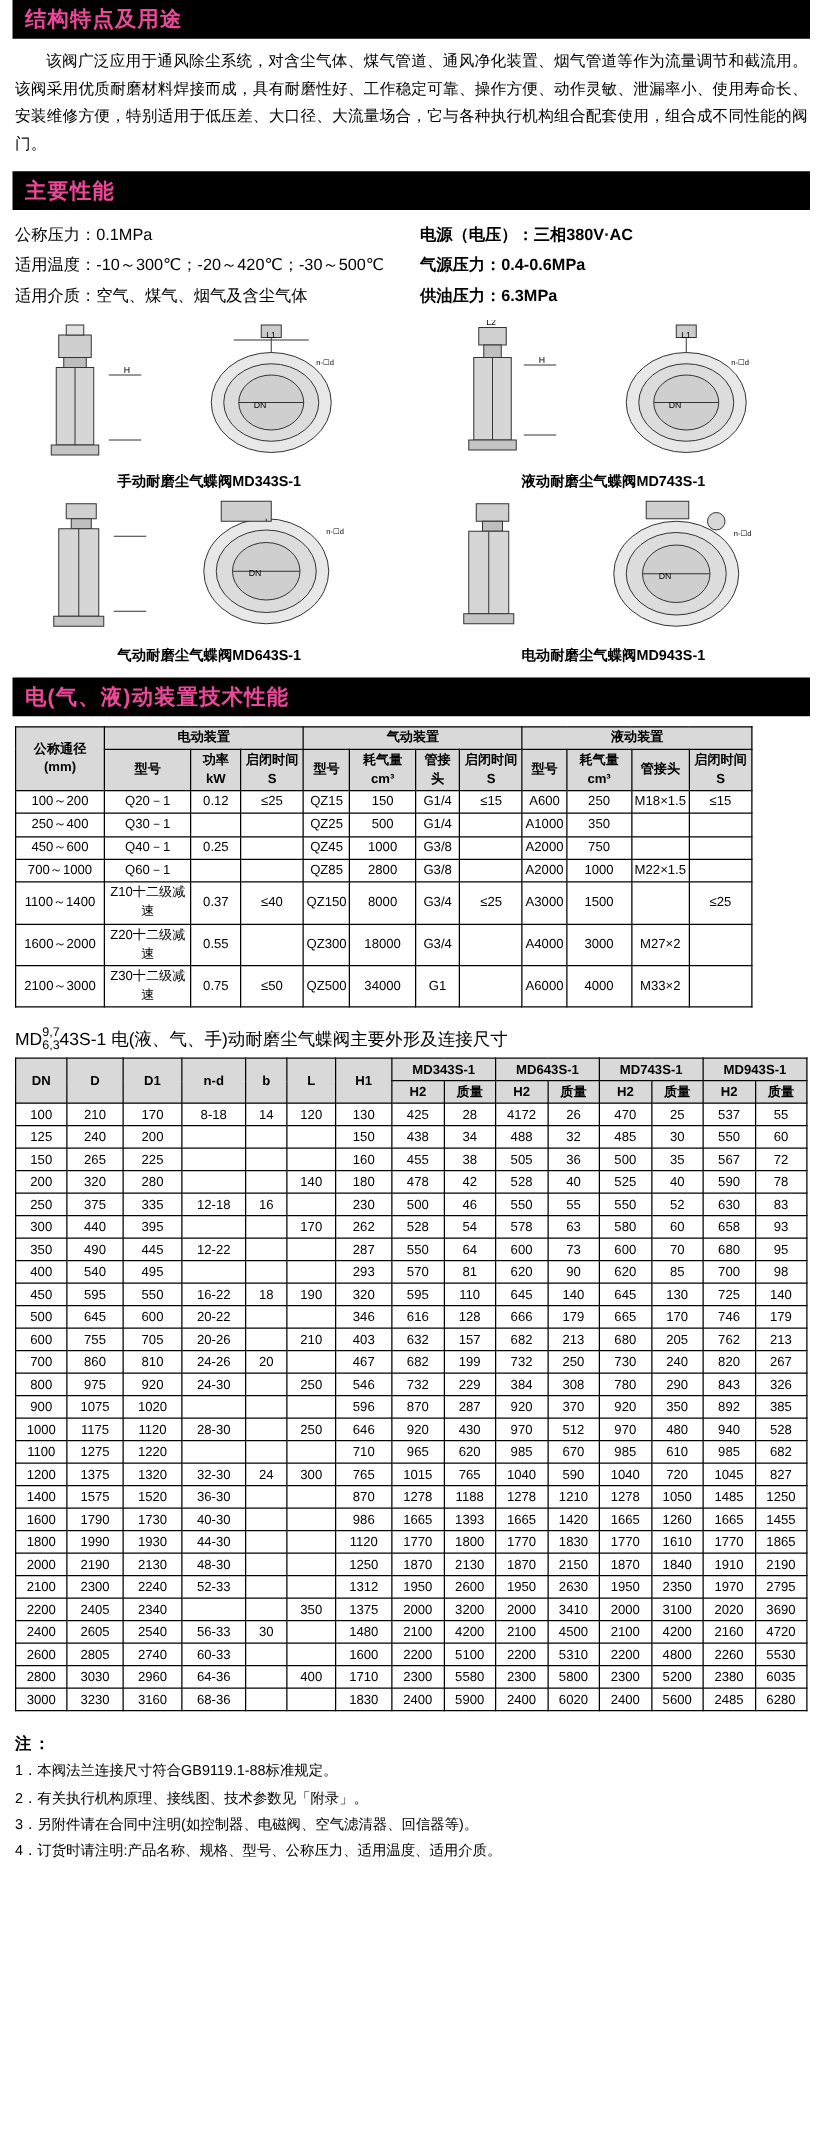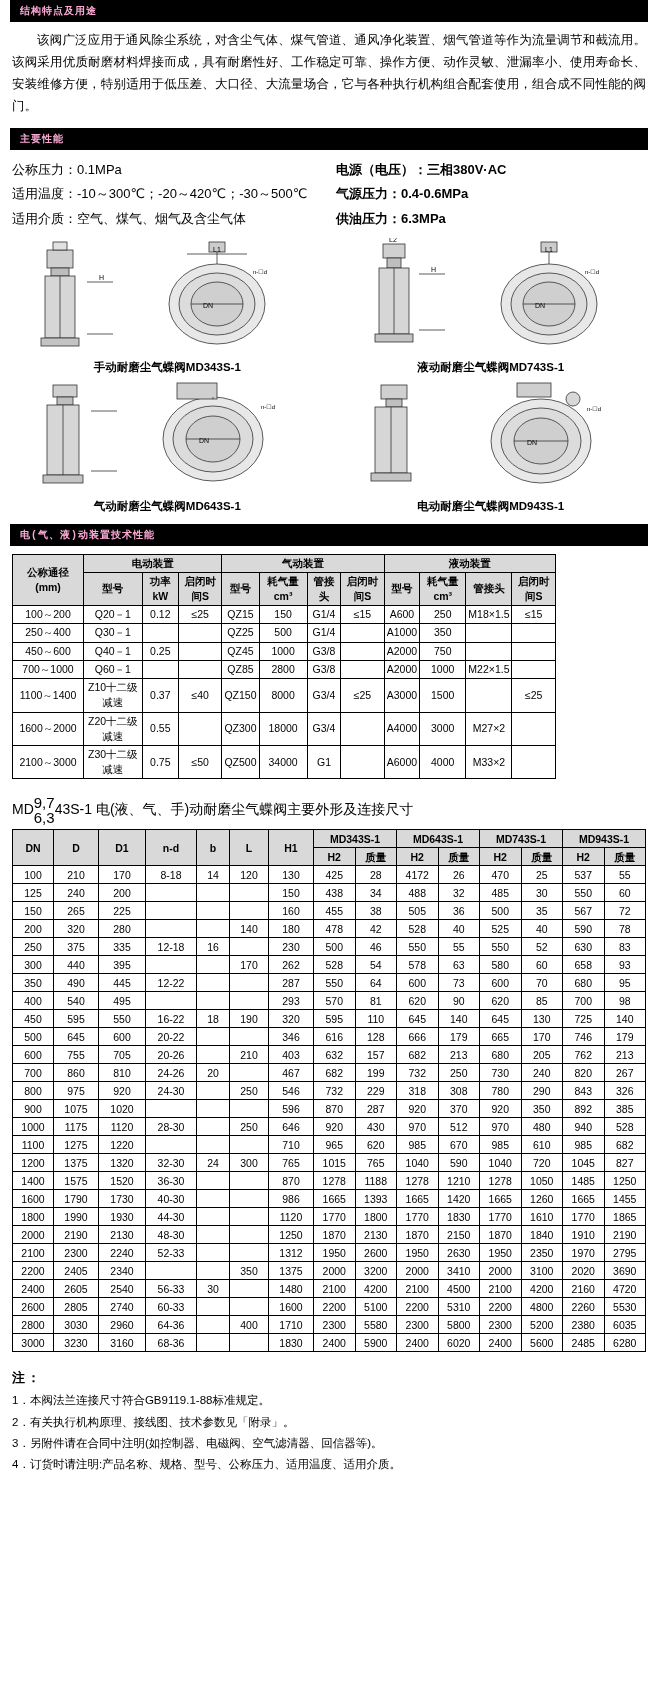--- a/index.html
+++ b/index.html
@@ -1,30 +1,30 @@
 <!DOCTYPE html>
 <html><head>
 <meta charset="utf-8">
 <style>
   html,body{margin:0;padding:0;background:#ffffff;}
   body{width:658px;font-family:"Liberation Sans","DejaVu Sans",sans-serif;color:#000;}
   .page{width:658px;position:relative;padding:0;box-sizing:border-box;}
-  .sec-head{background:#000;color:#f9a8d4;font-weight:bold;font-size:10px;padding:4px 10px;margin:0 10px 8px 10px;letter-spacing:1px;font-family:Liberation Mono, monospace;}
+  .sec-head{background:#000;color:#ec4899;font-weight:bold;font-size:17px;padding:4px 10px;margin:0 10px 8px 10px;letter-spacing:1px;}
   .para{font-size:12.5px;line-height:1.75;margin:0 12px 10px 12px;text-align:justify;text-indent:2em;}
   .perf{margin:0 12px 6px 12px;display:flex;font-size:13px;line-height:1.9;}
   .perf .col{flex:1;}
   .perf .col.right{padding-left:14px;font-weight:bold;}
   .perf .row{white-space:nowrap;}
   .figs{margin:6px 12px 2px 12px;}
   .figrow{display:flex;justify-content:space-between;margin-bottom:2px;}
   .fig{width:49%;text-align:center;position:relative;}
   .figcap{font-size:11.5px;font-weight:bold;margin-top:2px;}
   .figbox{height:120px;position:relative;}
   table{border-collapse:collapse;}
-  .t1{margin:2px 12px 0 12px;width:544px;font-size:10.5px;}
+  .t1{margin:2px 12px 0 12px;width:590px;font-size:10.5px;}
   .t1 th,.t1 td{border:1px solid #000;text-align:center;padding:1px 2px;line-height:1.45;}
   .t1 .hdr{background:#d9d9d9;font-weight:bold;}
   .t2{margin:0 12px 0 12px;width:634px;font-size:10.5px;}
   .t2 th,.t2 td{border:1px solid #000;text-align:center;padding:0 2px;height:17px;line-height:1.2;}
   .t2 .hdr{background:#d9d9d9;font-weight:bold;}
   .title2{font-size:14px;font-weight:normal;margin:16px 12px 4px 12px;}
   .note{margin:14px 12px 12px 12px;font-size:11.5px;line-height:1.85;}
   .note .nt{font-weight:bold;font-size:13px;letter-spacing:2px;}
   .watermark{position:absolute;left:0;top:430px;width:658px;text-align:center;font-size:260px;color:#f2f2f2;z-index:-1;font-family:"Liberation Serif",serif;}
   .svgwrap{display:block;margin:0 auto;}
@@ -277,21 +277,21 @@
           <td></td>
           <td>A6000</td>
           <td>4000</td>
           <td>M33×2</td>
           <td></td>
         </tr>
       </tbody>
   </table>
 
   <div class="title2">
-    <span>MD</span><span style="display:inline-block;vertical-align:middle;line-height:1;font-size:15px;text-align:left;"><span style="display:block;">9,7</span><span style="display:block;">6,3</span></span><span>43S-1 电(液、气、手)动耐磨尘气蝶阀主要外形及连接尺寸</span>
+    <span>MD</span><span style="display:inline-block;vertical-align:middle;line-height:1;font-size:10px;text-align:left;"><span style="display:block;">9,7</span><span style="display:block;">6,3</span></span><span>43S-1 电(液、气、手)动耐磨尘气蝶阀主要外形及连接尺寸</span>
   </div>
   <table class="t2">
     <thead>
       <tr>
         <th class="hdr" rowspan="2" style="width:36px;">DN</th>
         <th class="hdr" rowspan="2" style="width:40px;">D</th>
         <th class="hdr" rowspan="2" style="width:42px;">D1</th>
         <th class="hdr" rowspan="2" style="width:46px;">n-d</th>
         <th class="hdr" rowspan="2" style="width:28px;">b</th>
         <th class="hdr" rowspan="2" style="width:34px;">L</th>
@@ -520,21 +520,21 @@
         <tr>
           <td>800</td>
           <td>975</td>
           <td>920</td>
           <td>24-30</td>
           <td></td>
           <td>250</td>
           <td>546</td>
           <td>732</td>
           <td>229</td>
-          <td>318</td>
+          <td>384</td>
           <td>308</td>
           <td>780</td>
           <td>290</td>
           <td>843</td>
           <td>326</td>
         </tr>
         <tr>
           <td>900</td>
           <td>1075</td>
           <td>1020</td>

